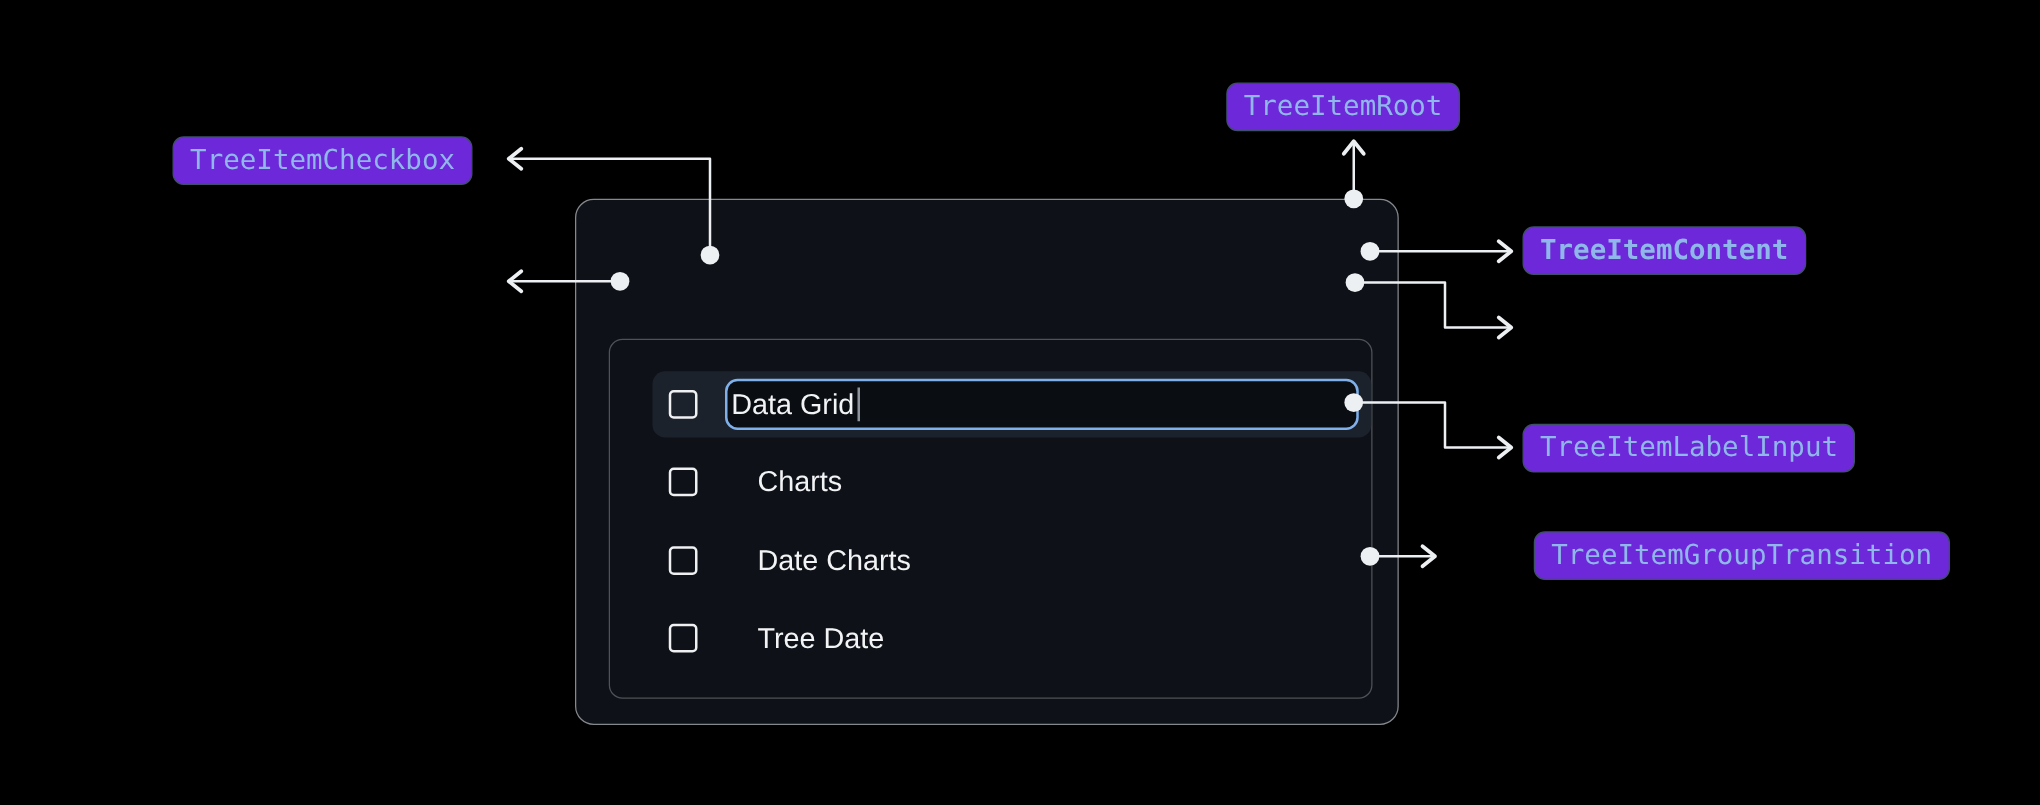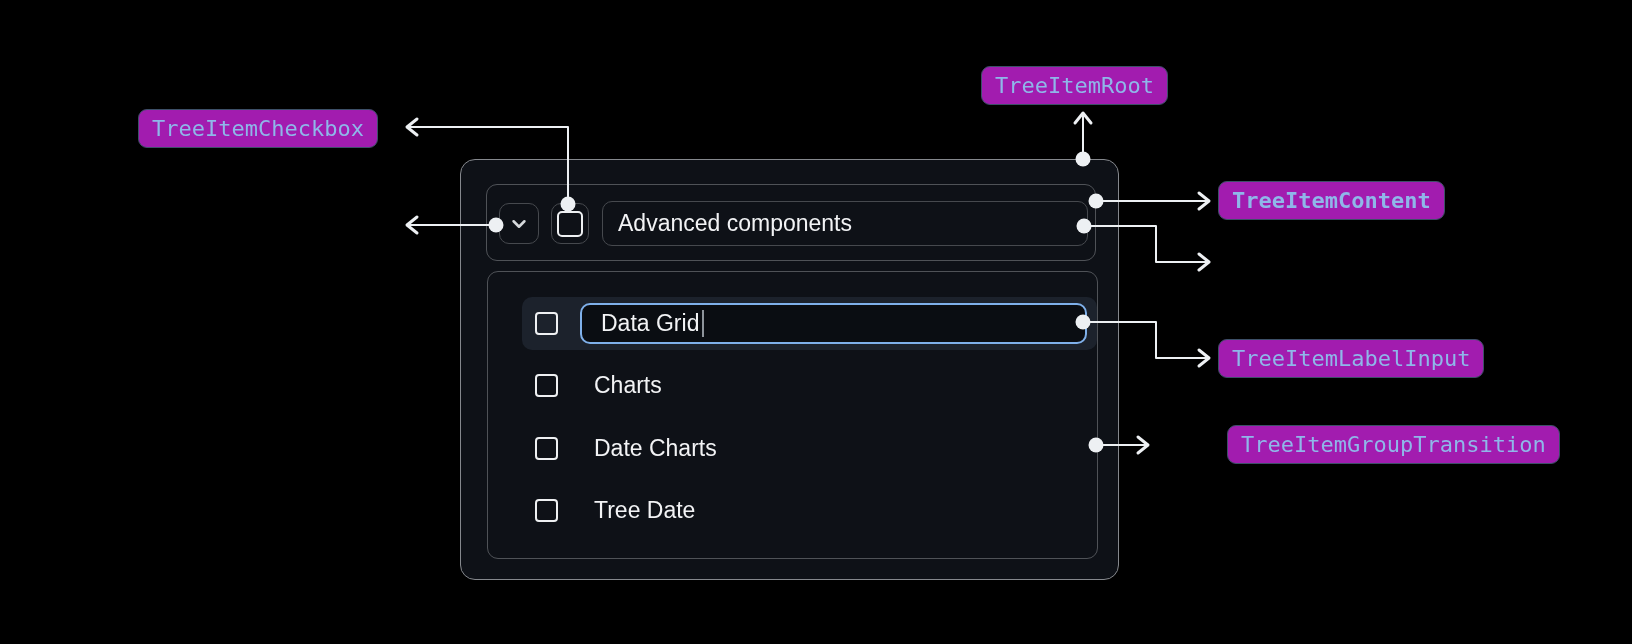--- a/index.html
+++ b/index.html
@@ -5,21 +5,21 @@
   * { margin:0; padding:0; box-sizing:border-box; }
   html,body { background:#000; }
   .stage {
     position:relative; width:1632px; height:644px; background:#000000;
     font-family:"Liberation Sans", sans-serif; overflow:hidden;
   }
 
   
   .badge {
     position:absolute; height:39px; display:flex; align-items:center;
-    padding:0 13px; background:#a21caf; border:1.5px solid #3d5068;
+    padding:0 13px; background:#6d28d9; border:1.5px solid #3d5068;
     border-radius:9px; color:#8fb7e9; white-space:nowrap;
     font-family:"DejaVu Sans Mono", monospace; font-size:22px;
   }
   .badge-checkbox          { right:1254px; top:109px; }
   .badge-icon-container    { right:1255px; top:206px; }
   .badge-root              { left:981px;  top:66px;  }
   .badge-content           { left:1218px; top:181px;font-weight:bold; }
   .badge-label             { left:1221px; top:242px; }
   .badge-label-input       { left:1218px; top:339px; }
   .badge-group-transition  { left:1184px; top:425px;margin-left:43px; }
@@ -61,27 +61,27 @@
     background:#1c222c; border-radius:10px;
   }
   .row-checkbox {
     width:23px; height:23px; border:2.5px solid #eef0f2; border-radius:4px;
     flex:none;
   }
   .row-editing .row-checkbox { position:absolute; left:13px; top:15px; }
   .label-input {
     position:absolute; left:58px; top:6px; width:507px; height:41px;
     background:#0a0d12; border:2px solid #7fb0ea; border-radius:10px;
-    display:flex; align-items:center; padding:0 19px;
+    display:flex; align-items:center; padding:0 3px;
     color:#f2f3f5; font-size:23px;
   }
   .caret { width:2px; height:27px; background:#8e949b; margin-left:3px; flex:none; }
   .child-row {
     position:absolute; left:0; width:100%; height:32px;
-    display:flex; align-items:center; padding-left:47px; gap:36px;
+    display:flex; align-items:center; padding-left:47px; gap:48px;
     color:#f2f3f5; font-size:23px;
   }
   .child-row.r0 { top:97px; }
   .child-row.r1 { top:160px; }
   .child-row.r2 { top:222px; }
 
   
   .overlay { position:absolute; left:0; top:0; width:1632px; height:644px;
              pointer-events:none; z-index:5; }
   .overlay path, .overlay polyline {
@@ -93,33 +93,20 @@
   .chev { stroke:#d6d9dc; stroke-width:2.4; fill:none;
           stroke-linecap:round; stroke-linejoin:round; }
 </style>
 </head>
 <body>
 
 <div class="stage">
 
   <div class="root">
 
-    <div class="content">
-      <div class="icon-container">
-        <svg width="26" height="26" viewBox="0 0 24 24">
-          <polyline class="chev" points="7,9.5 12,14.5 17,9.5"></polyline>
-        </svg>
-      </div>
-      <div class="checkbox-container">
-        <span class="checkbox-box"></span>
-      </div>
-      <div class="label-box">
-        <span>Advanced components</span>
-      </div>
-    </div>
 
     <div class="group">
 
       <div class="row-editing">
         <span class="row-checkbox"></span>
         <div class="label-input">
           <span>Data Grid</span>
           <span class="caret"></span>
         </div>
       </div>

